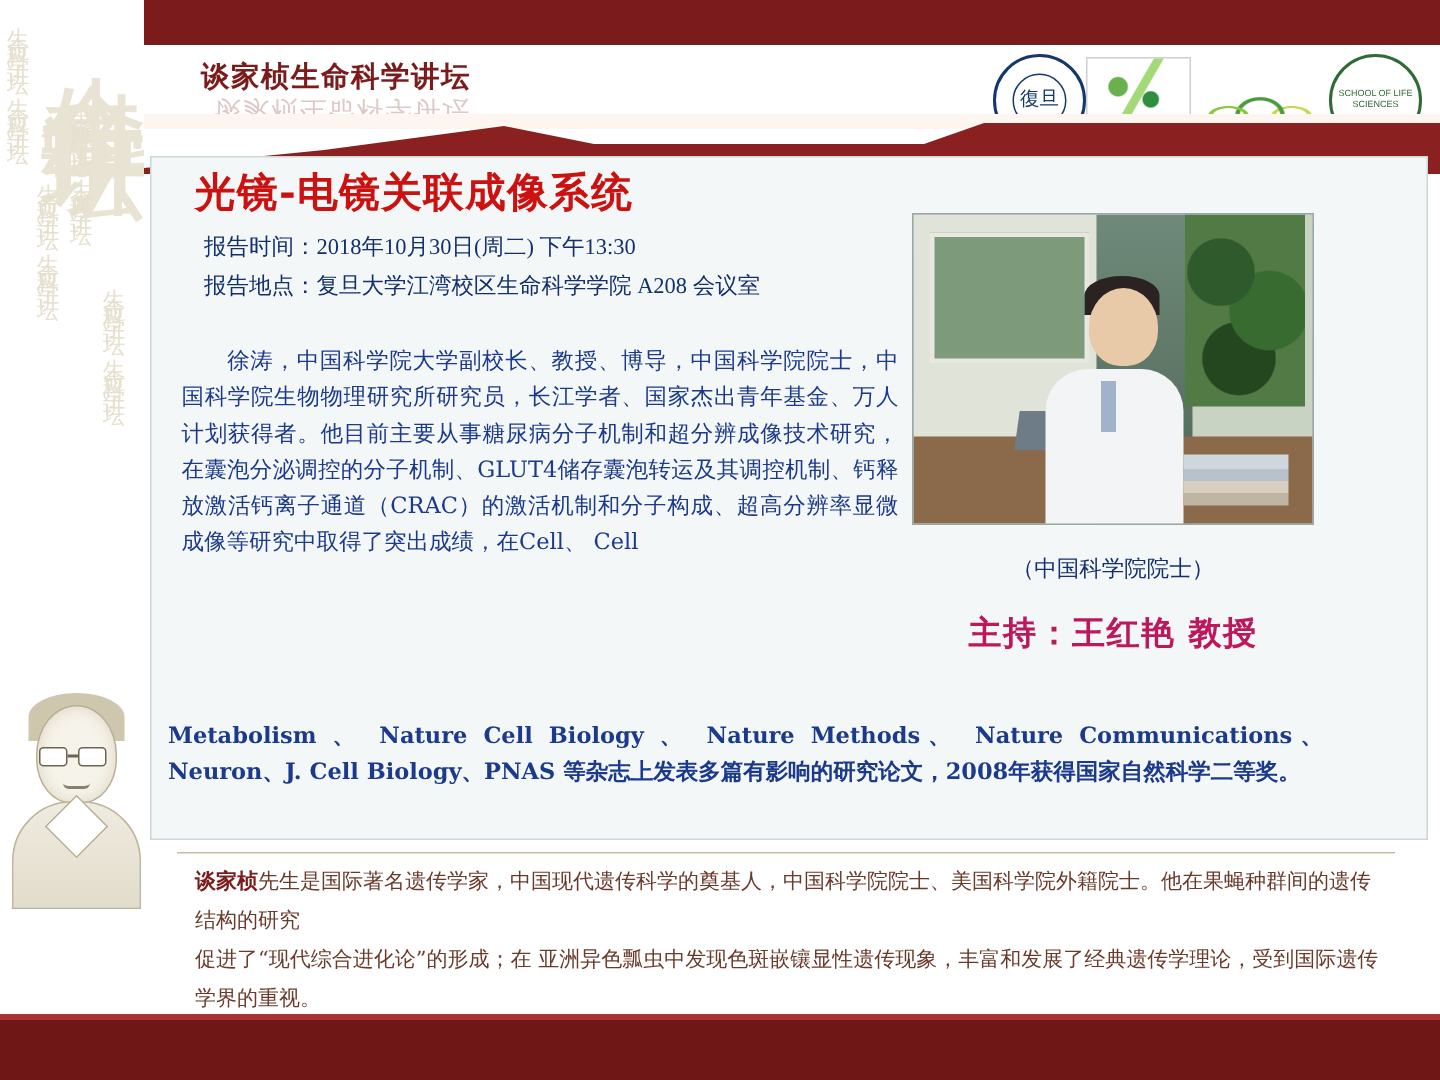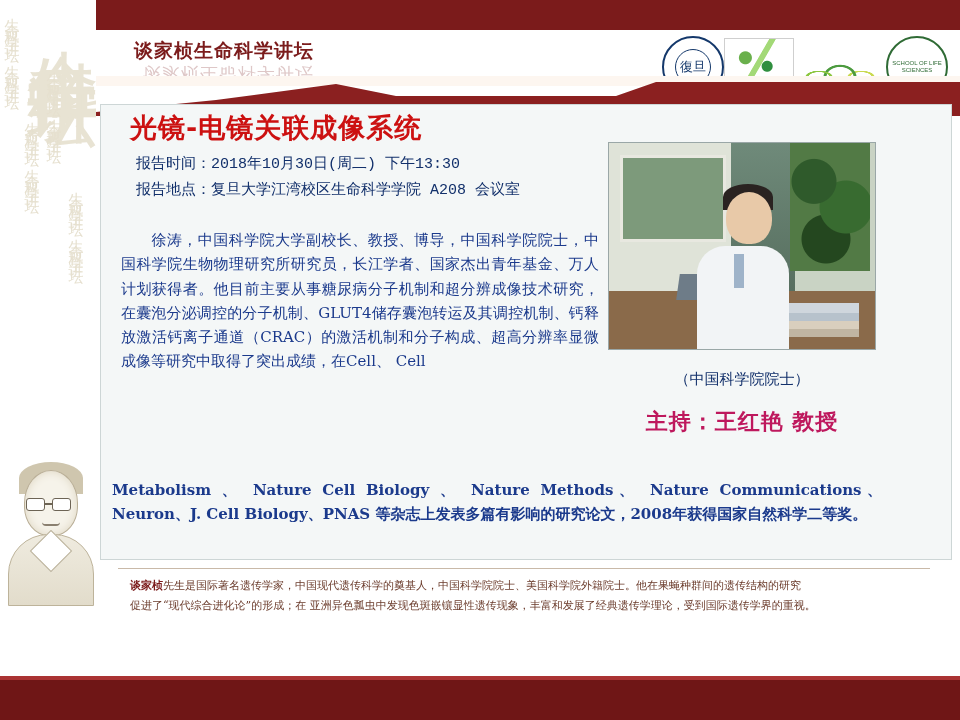--- a/index.html
+++ b/index.html
@@ -167,21 +167,21 @@
     background: #f4f7f7;
     border: 1px solid #cdd6d6;
   }
   .title {
     position: absolute; left: 130px; top: 110px; width: 420px;
     font-family: "DejaVu Serif", serif;
     font-size: 27px; font-weight: bold; color: #cc1111; letter-spacing: 1px;
   }
   .meta {
     position: absolute; left: 136px; top: 152px; width: 480px;
-    font-family: Liberation Mono, monospace; font-size: 15px; color: #12306b;
+    font-family: Liberation Serif, serif; font-size: 15px; color: #12306b;
     line-height: 1.75;
   }
   .abstract {
     position: absolute; left: 121px; top: 228px; width: 478px;
     font-family: "DejaVu Serif", serif; font-size: 15px; color: #1b3a8c;
     line-height: 1.62; text-align: justify;
   }
   .abstract .indent { display: inline-block; width: 30px; }
   .abstract-wide {
     position: absolute; left: 112px; top: 478px; width: 770px;
@@ -244,21 +244,21 @@
   }
   .speaker .name { font-size: 23px; color: #12306b; letter-spacing: 6px; }
   .speaker .affil { font-size: 15px; color: #12306b; margin-top: 10px; }
   .speaker .host {
     font-size: 22px; color: #be185d; font-weight: bold; margin-top: 18px; letter-spacing: 1px;
   }
 
   
   .footer-note {
     position: absolute; left: 130px; top: 576px; width: 790px;
-    font-family: "DejaVu Serif", serif; color: #6a3a2a; font-size: 11px; line-height: 1.85;
+    font-family: "DejaVu Serif", serif; color: #6a3a2a; font-size: 14px; line-height: 1.85;
   }
   .footer-note .lead { font-weight: bold; color: #7b1b1b; }
   .footer-rule {
     position: absolute; left: 118px; top: 568px; width: 812px; height: 1px; background: #c9b9a8;
   }
   .footer-note .center { text-align: left; padding-left: 40px; }
 
   .bottom-bar {
     position: absolute; left: 0; bottom: 0; width: 960px; height: 40px;
     background: #6f1616;

